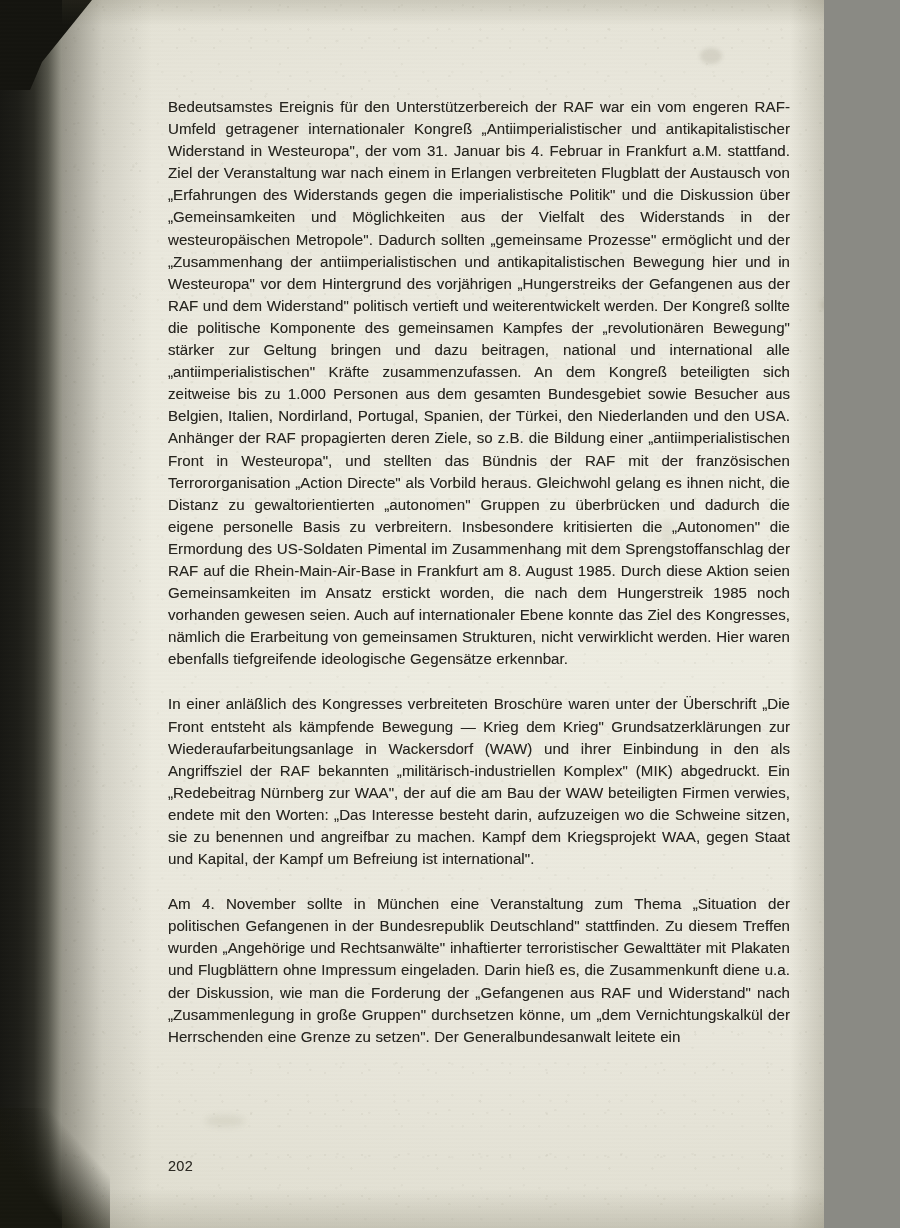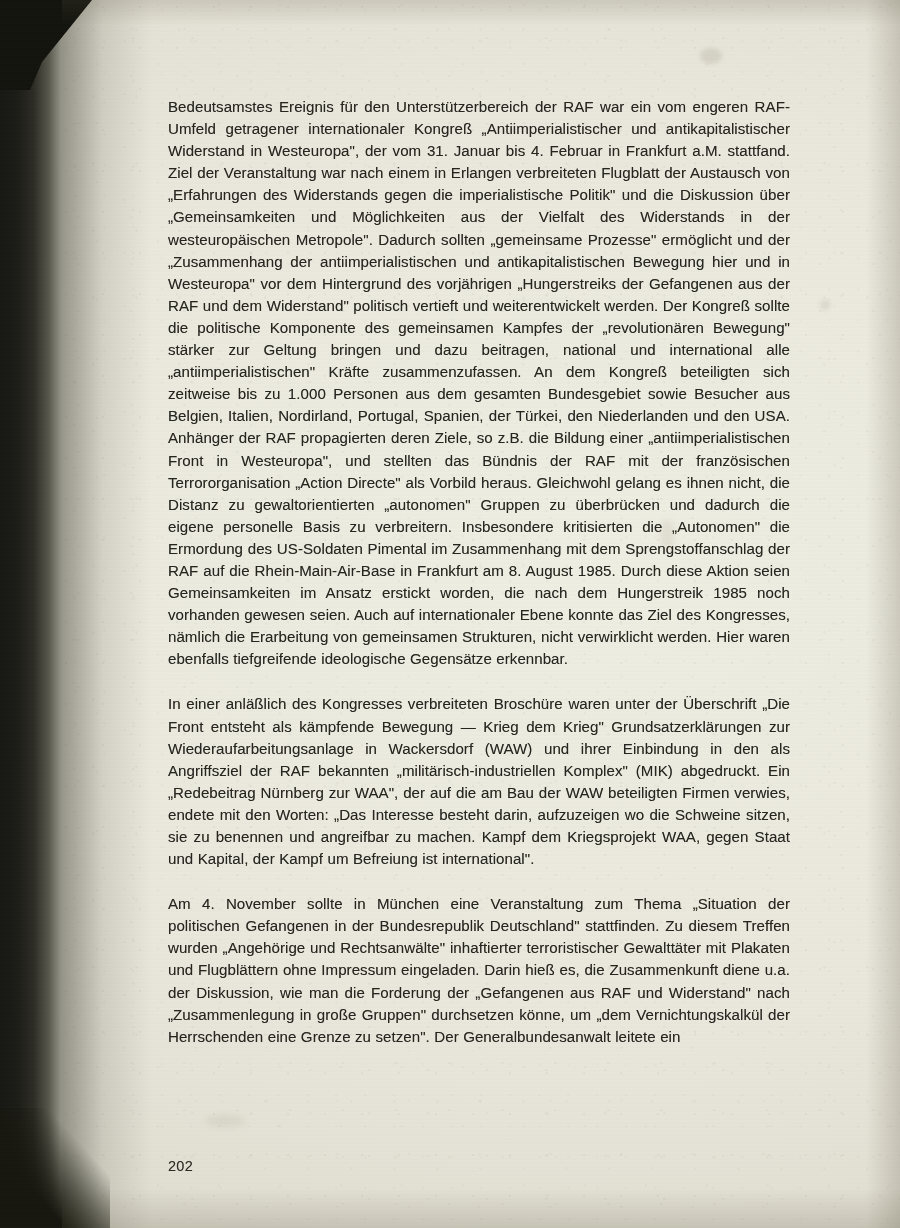--- a/index.html
+++ b/index.html
@@ -3,21 +3,21 @@
 <meta charset="utf-8">
 <title>Scanned Book Page 172</title>
 <style>
   html, body {
     margin: 0;
     padding: 0;
     background: #8a8a84;
   }
   #page {
     position: relative;
-    width: 900px;
+    width: 824px;
     height: 1228px;
     overflow: hidden;
     background: #e9e7dc;
     font-family: "Liberation Sans", sans-serif;
   }
 
   
   .scan-backdrop {
     position: absolute;
     inset: 0;

